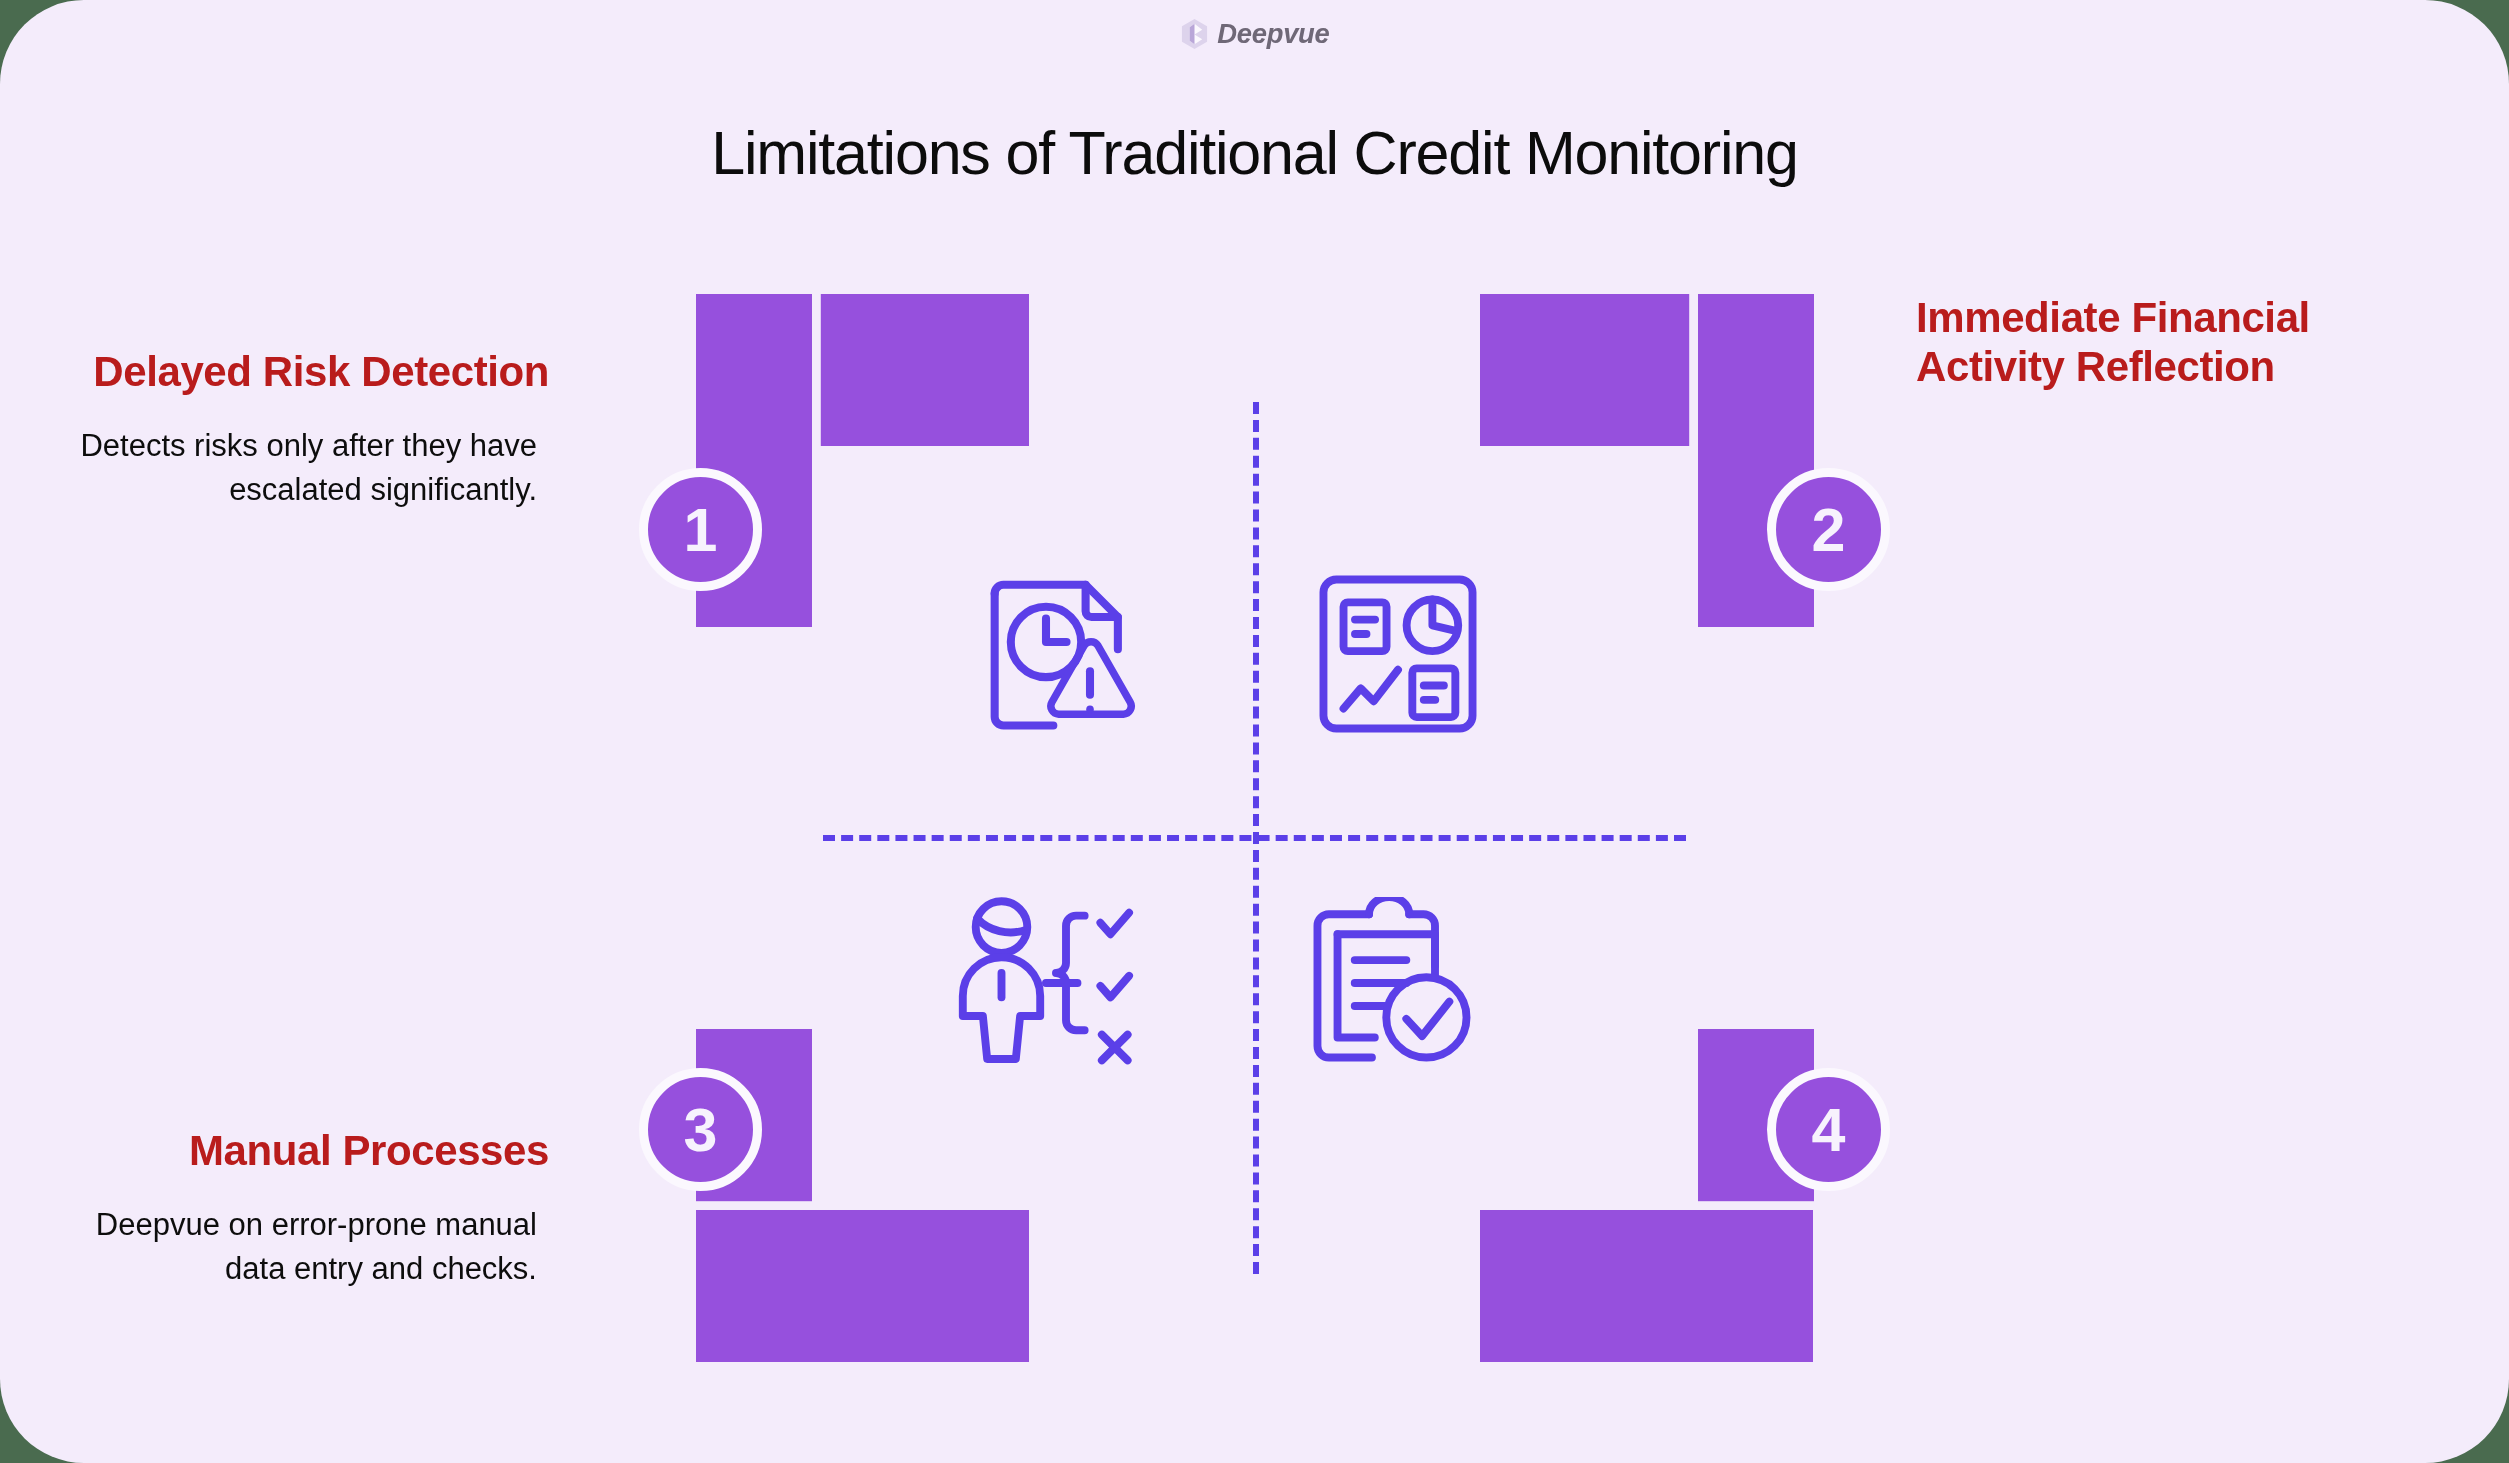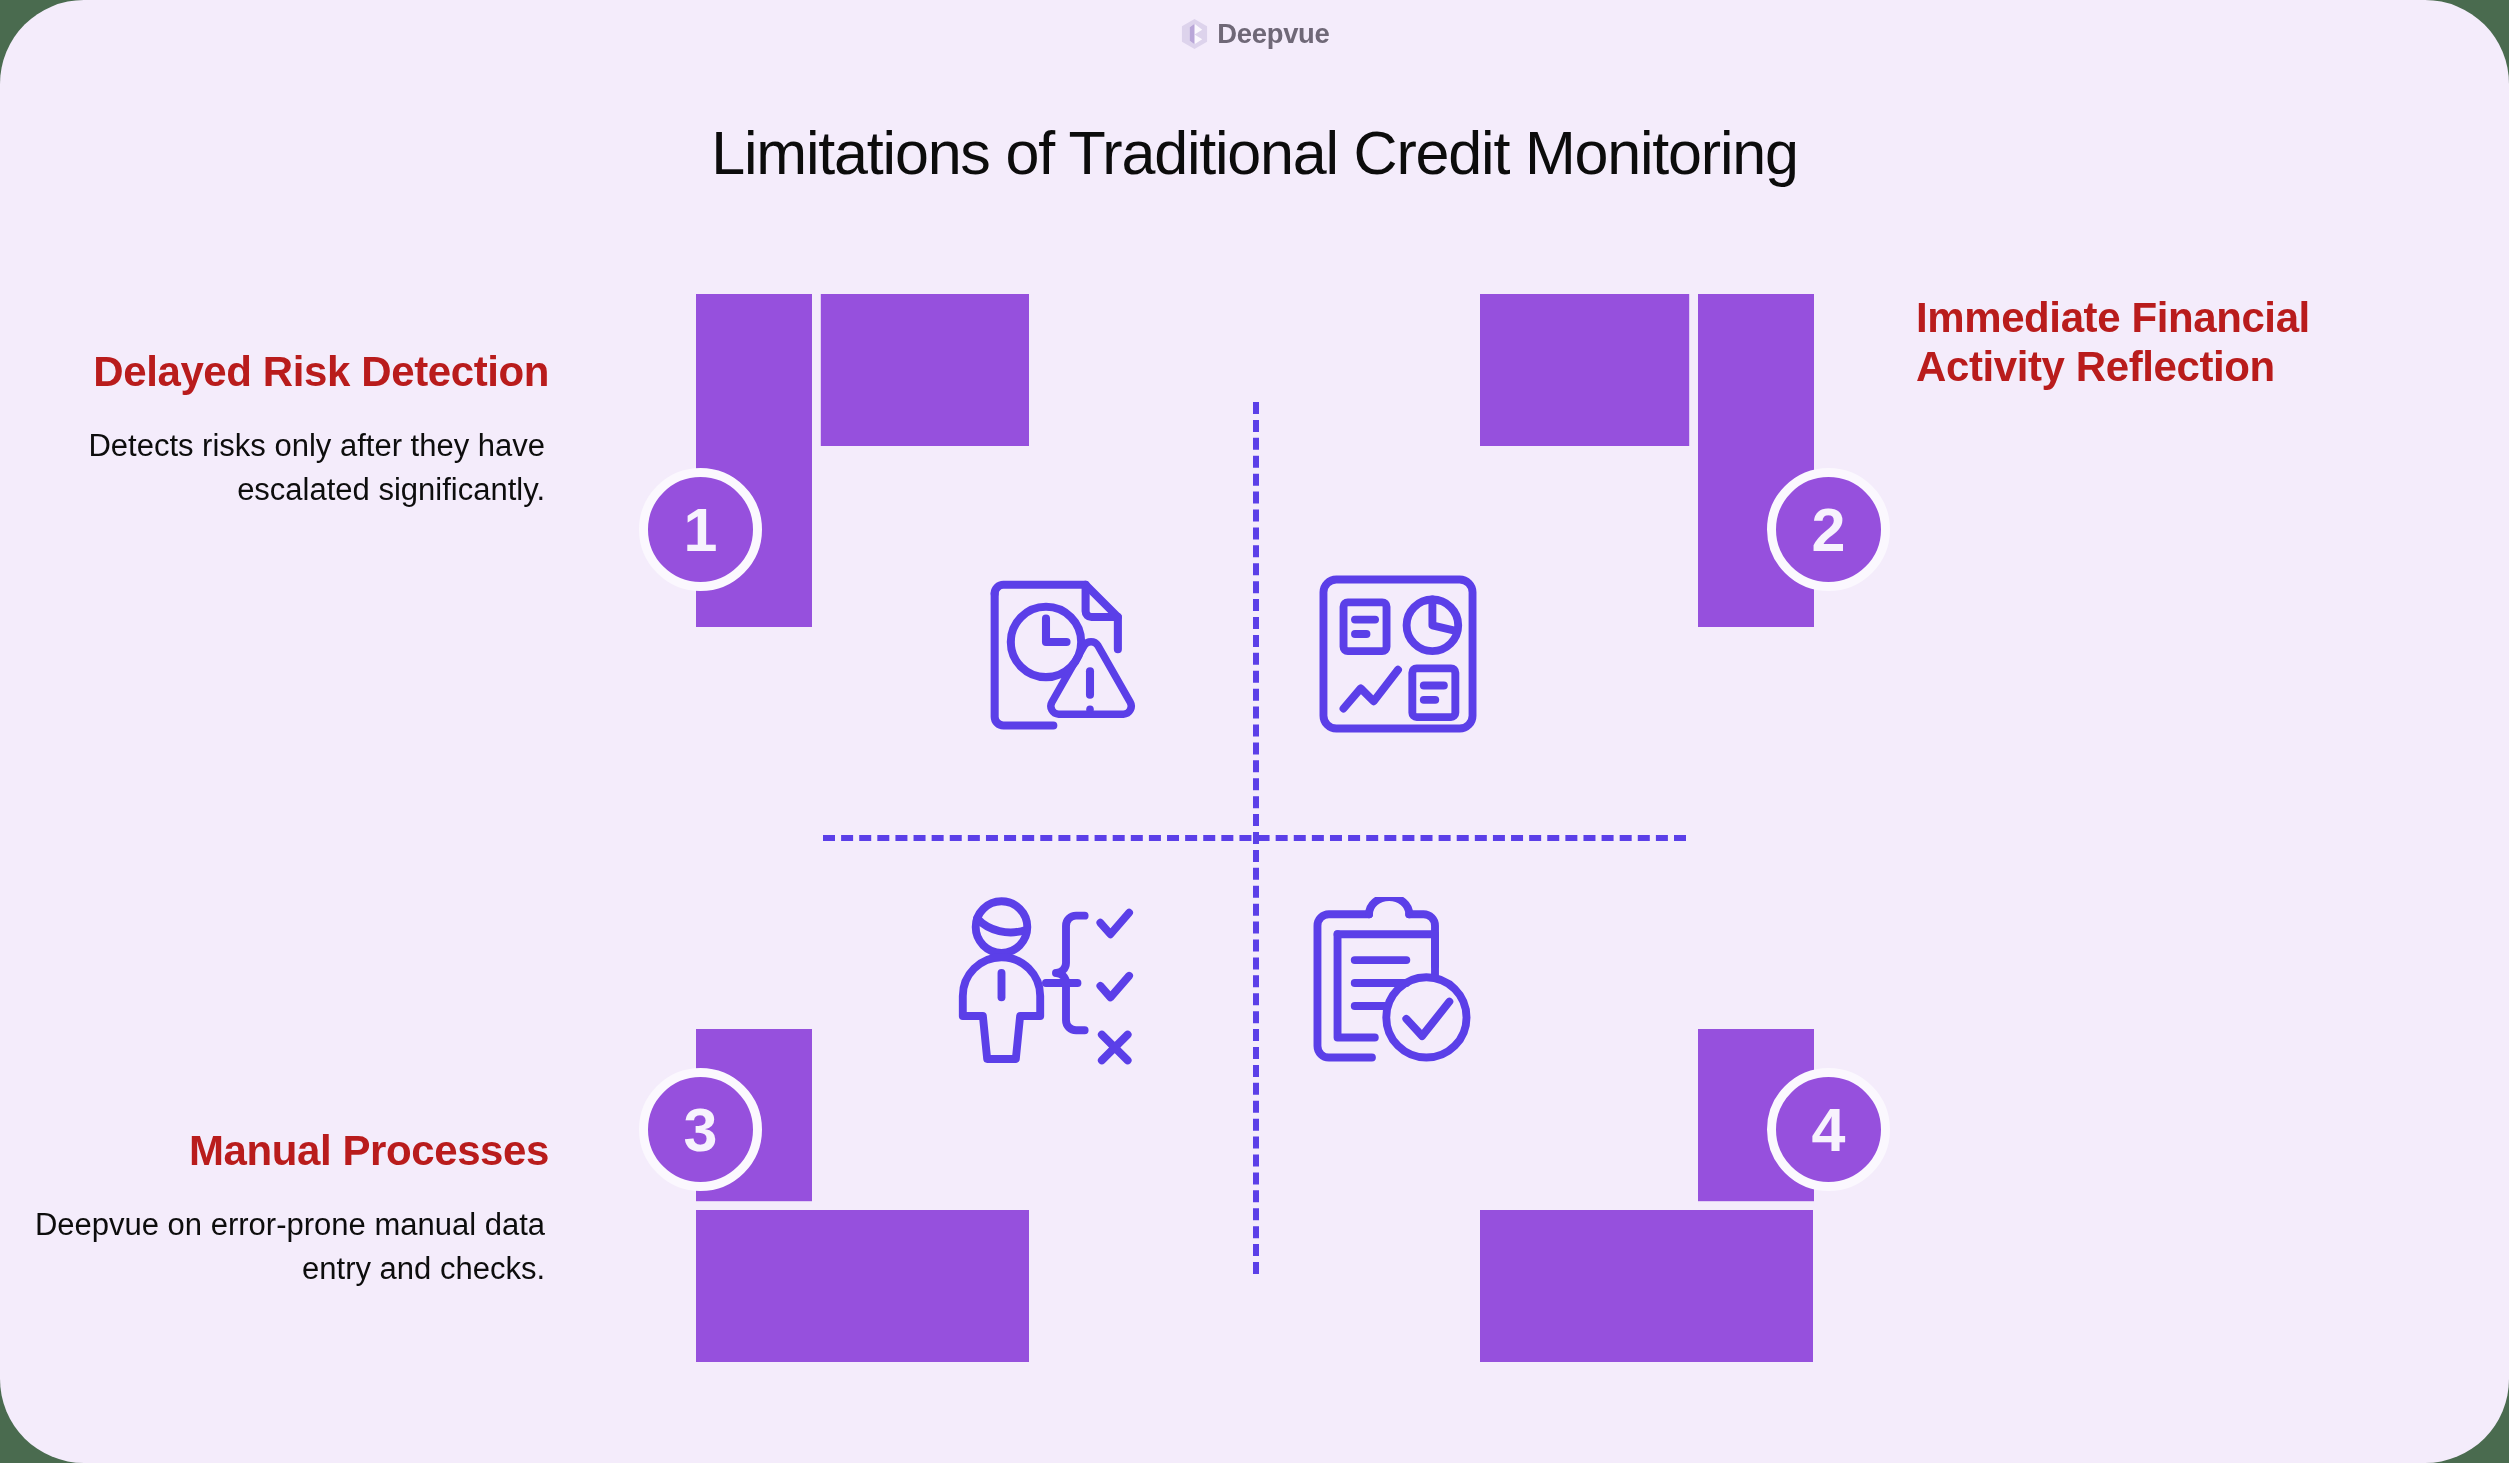--- a/index.html
+++ b/index.html
@@ -20,20 +20,21 @@
   
   .logo {
     position: absolute;
     top: 17.6px;
     left: 0;
     width: 100%;
     display: flex;
     align-items: center;
     justify-content: center;
     gap: 8.8px;
+    font-style: italic;
   }
   .logo-mark { width: 29px; height: 32px; display: block; }
   .logo-text {
     font-size: 27.4px;
     font-weight: bold;
     color: #6f6877;
     letter-spacing: -0.3px;
     line-height: 1;
   }
 
@@ -132,21 +133,21 @@
   }
   .side h3 {
     margin: 0 0 27.4px 0;
     font-size: 42px;
     font-weight: bold;
     color: #b91c1c;
     line-height: 1.16;
     letter-spacing: -0.4px;
   }
   .side p {
-    margin: 4px;
+    margin: 12px;
     font-size: 31px;
     color: #0d0d0d;
     line-height: 1.42;
   }
   .side-left  { right: 1960px; text-align: right; }
   .side-right { left: 1916px;  text-align: left;  }
 
   .s1 { top: 348px; }
   .s2 { top: 294px; }
   .s3 { top: 1127px; }

